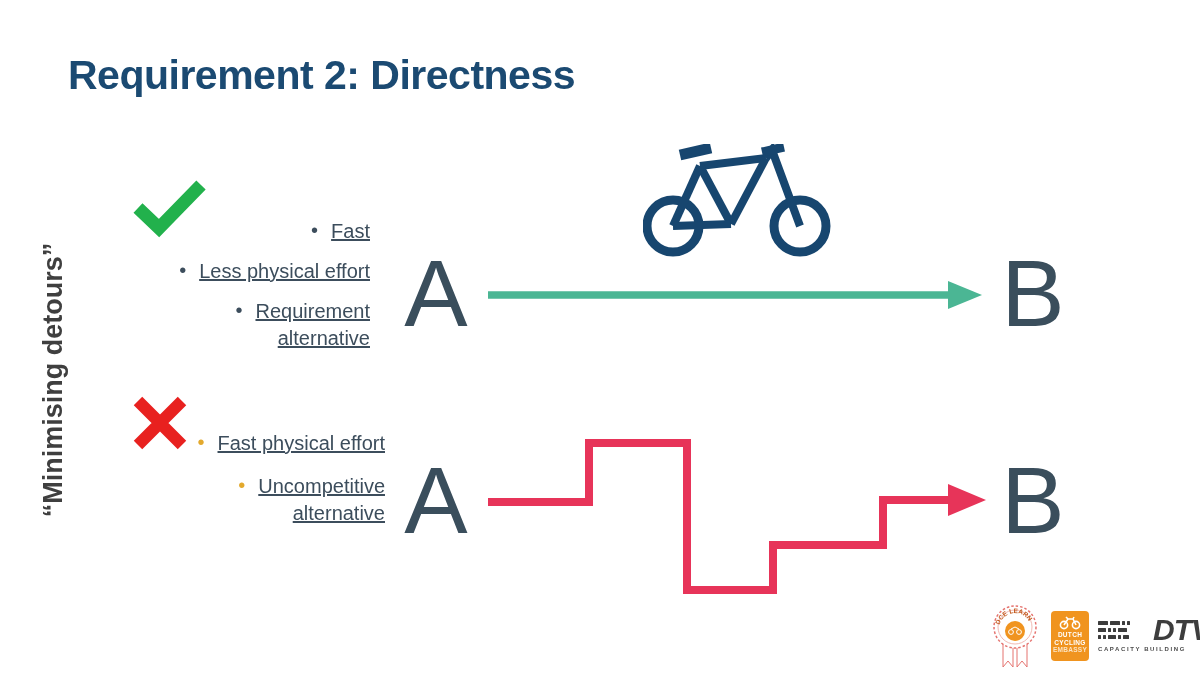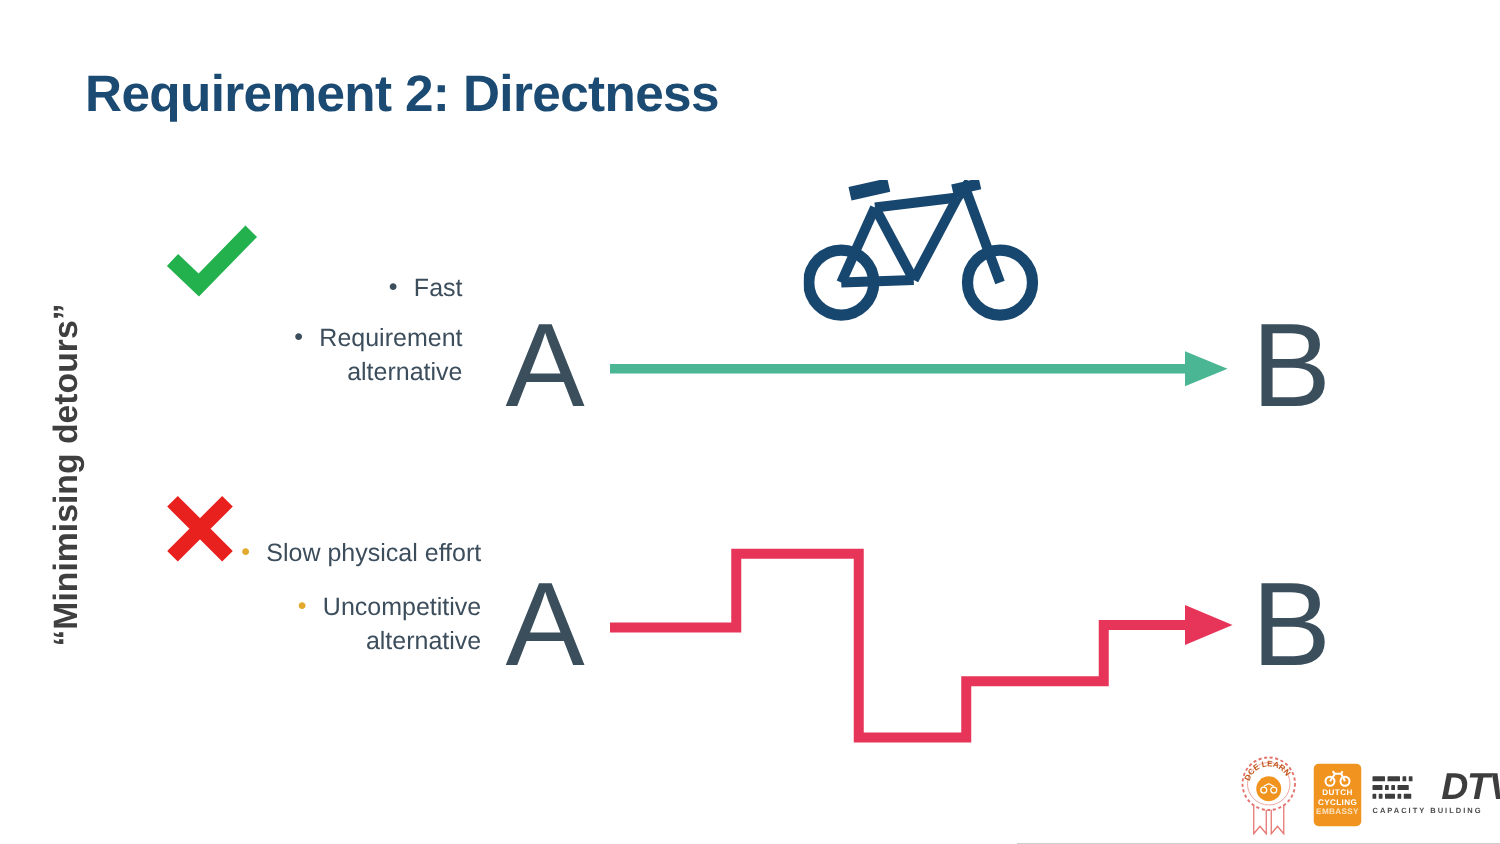--- a/index.html
+++ b/index.html
@@ -12,21 +12,21 @@
     font-size:41px;font-weight:bold;color:#1B4A72;letter-spacing:-0.5px;text-align:right;
   }
   .side-label{
     position:absolute;left:53px;top:380px;
     transform:translate(-50%,-50%) rotate(-90deg);
     white-space:nowrap;font-size:27px;font-weight:bold;color:#3F3F3F;
   }
   .mark{position:absolute;}
   .check-mark{left:130px;top:177px;}
   .cross-mark{left:132px;top:396px;}
-  .blist{position:absolute;width:300px;text-align:right;color:#3C4D5C;font-size:20px;line-height:27px;}
+  .blist{position:absolute;width:300px;text-align:right;color:#3C4D5C;font-size:20px;line-height:27px;text-decoration:underline;}
   .blist-pros{right:830px;top:218px;}
   .blist-cons{right:815px;top:430px;}
   .blist .li{margin-bottom:13px;}
   .blist-cons .li{margin-bottom:16px;}
   .dot{display:inline-block;margin-right:13px;transform:translateY(-1px);}
   .blist-pros .dot{color:#3C4D5C;}
   .blist-cons .dot{color:#E3A92D;}
   .txt{white-space:pre-line;}
   .endpoint{
     position:absolute;width:110px;text-align:center;
@@ -59,32 +59,35 @@
 
   <svg class="mark check-mark" width="80" height="62" viewBox="0 0 80 62">
     <path d="M8 31 L29 51 L71 8" fill="none" stroke="#22B14C" stroke-width="13"></path>
   </svg>
 
   <div class="blist blist-pros">
     <div class="li">
       <span class="dot">•</span><span class="txt">Fast</span>
     </div>
     <div class="li">
+      <span class="dot">•</span><span class="txt">Less physical effort</span>
+    </div>
+    <div class="li">
       <span class="dot">•</span><span class="txt">Requirement
 alternative</span>
     </div>
   </div>
 
   <svg class="mark cross-mark" width="56" height="54" viewBox="0 0 56 54">
     <path d="M6 5 L50 49 M50 5 L6 49" fill="none" stroke="#E8211F" stroke-width="12"></path>
   </svg>
 
   <div class="blist blist-cons">
     <div class="li">
-      <span class="dot">•</span><span class="txt">Slow physical effort</span>
+      <span class="dot">•</span><span class="txt">Fast physical effort</span>
     </div>
     <div class="li">
       <span class="dot">•</span><span class="txt">Uncompetitive
 alternative</span>
     </div>
   </div>
 
   <svg class="bike" width="188" height="116" viewBox="0 0 188 116">
     <g fill="none" stroke="#17466F">
       <circle cx="30" cy="82" r="26" stroke-width="9"></circle>

